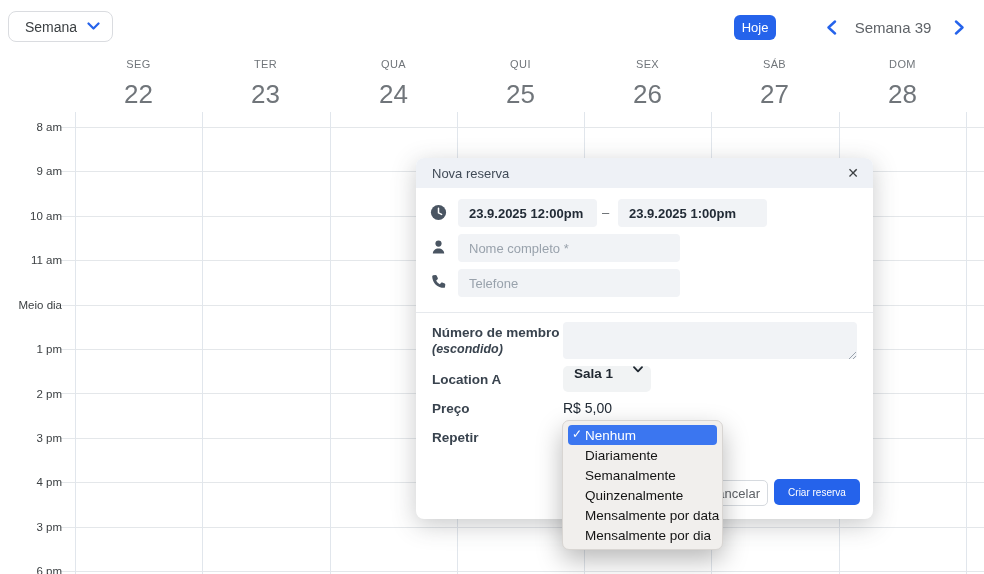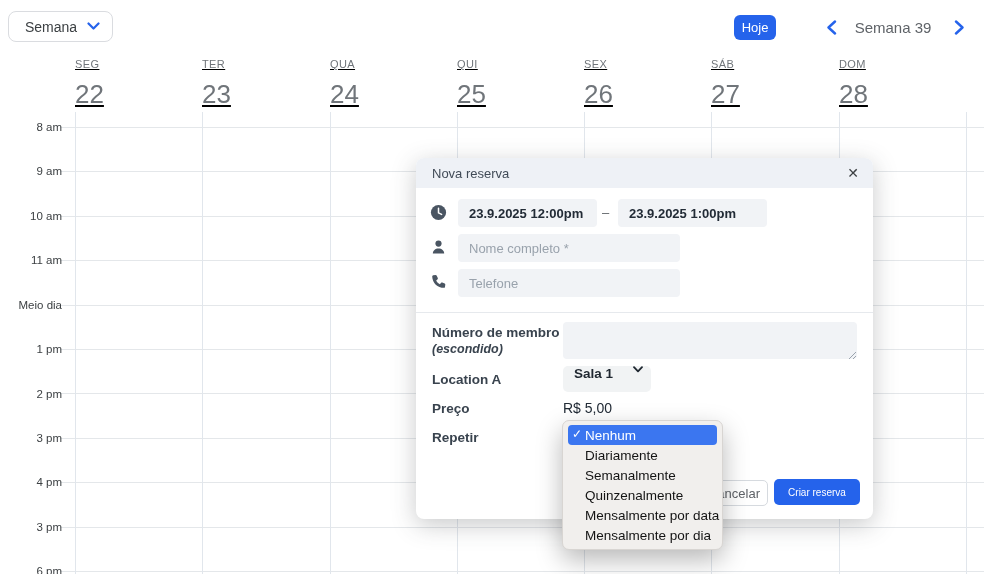--- a/index.html
+++ b/index.html
@@ -13,21 +13,21 @@
   .btn-today { position:absolute; left:734px; top:15px; width:42px; height:25px;
     background:#2563eb; color:#fff; border:none; border-radius:6px; font-size:13px;
     display:flex; align-items:center; justify-content:center; cursor:pointer; }
   .nav-chevron { position:absolute; top:18px; width:18px; height:18px; display:flex;
     align-items:center; justify-content:center; cursor:pointer; }
   .nav-prev { left:822px; } .nav-next { left:950px; }
   .week-label { position:absolute; left:846px; top:19px; width:94px; text-align:center;
     font-size:15px; color:#5f6368; }
 
   
-  .day-col { position:absolute; top:58px; width:127px; text-align:left;text-decoration:underline; }
+  .day-col { position:absolute; top:58px; width:127px; text-align:center; }
   .day-name { font-size:11px; color:#70757a; letter-spacing:.4px; display:block; }
   .day-num  { font-size:26px; color:#70757a; display:block; margin-top:9px; font-weight:400; }
 
   .grid-hlines { position:absolute; left:60px; right:0; top:127px; height:446px;
     background:repeating-linear-gradient(to bottom,#e4e7ea 0,#e4e7ea 1px,transparent 1px,transparent 44.4px); }
   .grid-vline { position:absolute; top:112px; height:462px; width:1px; background:#e1e6ec; }
   .time-label { position:absolute; left:0; width:62px; text-align:right; font-size:11.5px;
     color:#3c4043; line-height:14px; }
 
   

